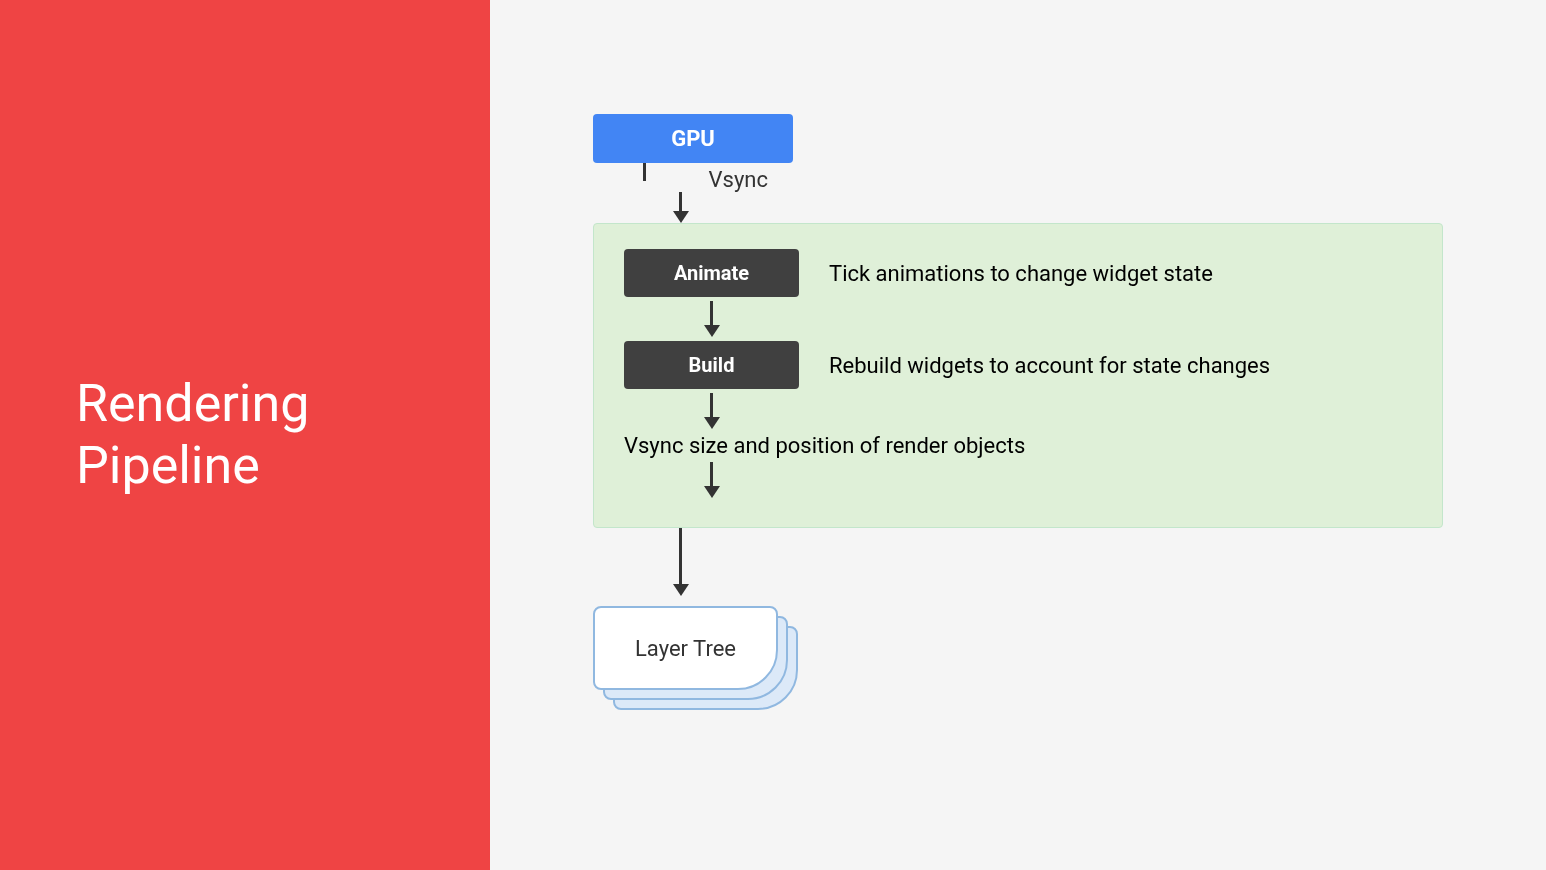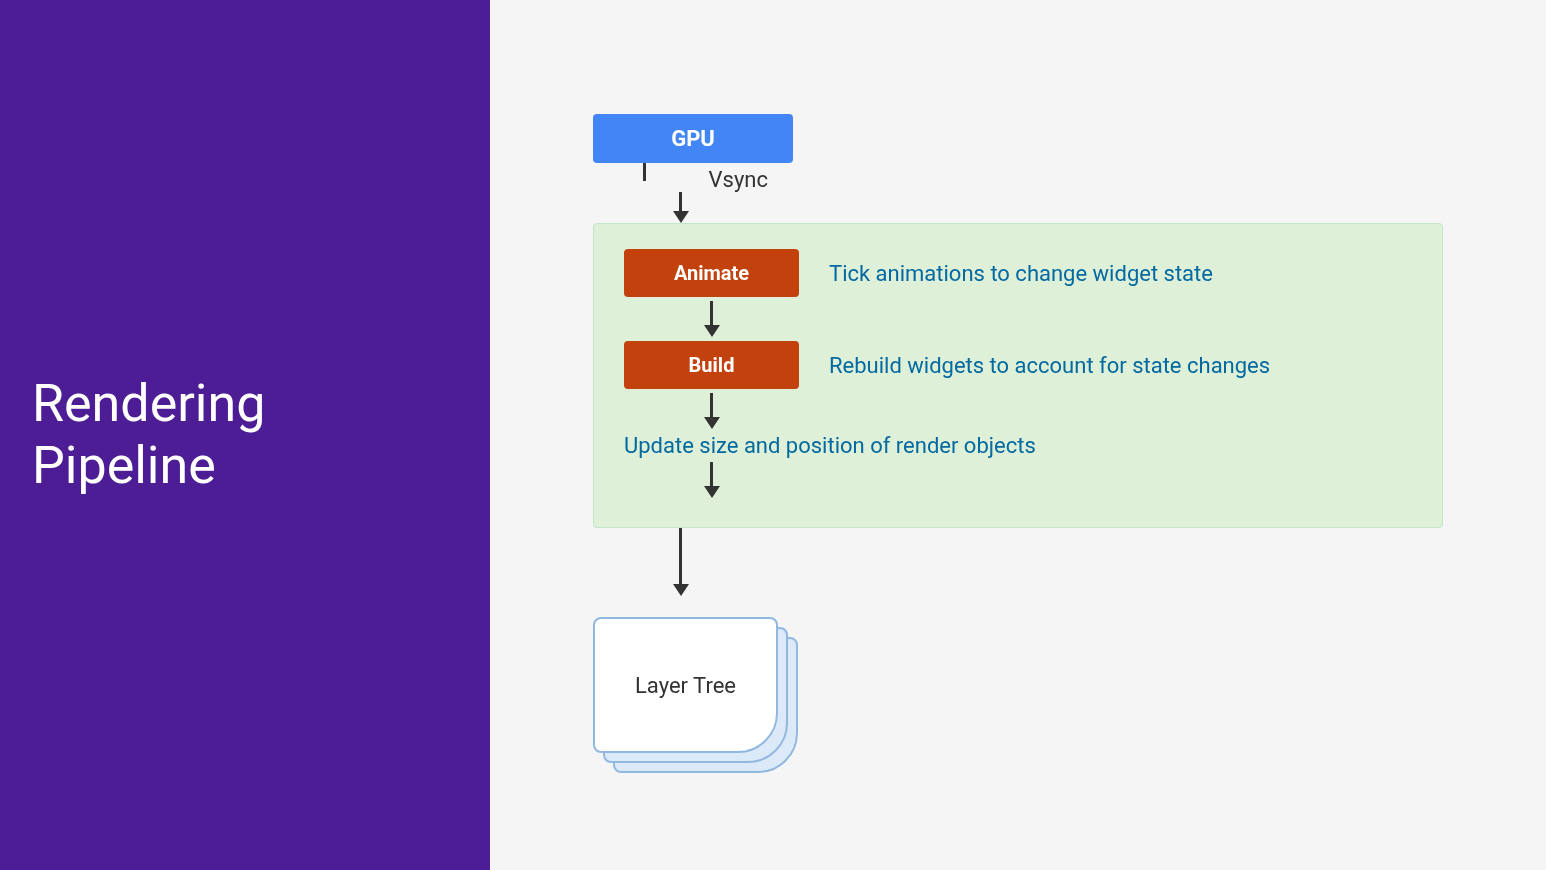--- a/index.html
+++ b/index.html
@@ -10,25 +10,25 @@
       display: flex;
       font-family: 'Roboto', Arial, sans-serif;
       overflow: hidden;
       background: #f0f0f0;
     }
 
     
     .left-panel {
       width: 490px;
       min-width: 490px;
-      background: #4c1d95;
+      background: #ef4444;
       display: flex;
       align-items: center;
       justify-content: flex-start;
-      padding: 40px 32px;
+      padding: 40px 76px;
     }
 
     .slide-title {
       color: white;
       font-size: 52px;
       font-weight: 400;
       line-height: 1.2;
     }
 
     
@@ -74,34 +74,34 @@
       align-items: flex-start;
     }
 
     .step-and-desc {
       display: flex;
       align-items: center;
       gap: 30px;
     }
 
     .step-box {
-      background: #c2410c;
+      background: #404040;
       color: white;
       font-weight: 700;
       font-size: 20px;
       padding: 12px 0;
       width: 175px;
       text-align: center;
       border-radius: 4px;
       flex-shrink: 0;
     }
 
     .step-desc {
       font-size: 22px;
-      color: #0369a1;
+      color: #000000;
       text-align: right;
     }
 
     .connector {
       display: flex;
       flex-direction: column;
       align-items: center;
       width: 175px;
       padding: 4px 0;
     }
@@ -153,22 +153,21 @@
       height: 150px;
       margin-top: 10px;
     }
 
     .layer-card {
       position: absolute;
       background: white;
       border: 2px solid #90b8e0;
       border-radius: 8px 8px 40px 8px;
       width: 185px;
-      height: 136px;
-      margin-top: 11px;
+      height: 84px;
     }
 
     .layer-card:nth-child(1) {
       top: 20px;
       left: 20px;
       background: #dce9f8;
       border-color: #90b8e0;
       z-index: 1;
     }
 
@@ -280,21 +279,21 @@
             <span class="step-desc">Rebuild widgets to account for state changes</span>
           </div>
           <div class="connector">
             <div class="connector-line with-arrow" style="height:28px;"></div>
             <div style="height:8px;"></div>
           </div>
         </div>
 
         <div class="pipeline-row">
           <div class="step-and-desc">
-            <span class="step-desc">Update size and position of render objects</span>
+            <span class="step-desc">Vsync size and position of render objects</span>
           </div>
           <div class="connector">
             <div class="connector-line with-arrow" style="height:28px;"></div>
             <div style="height:8px;"></div>
           </div>
         </div>
 
 
       </div>
 

